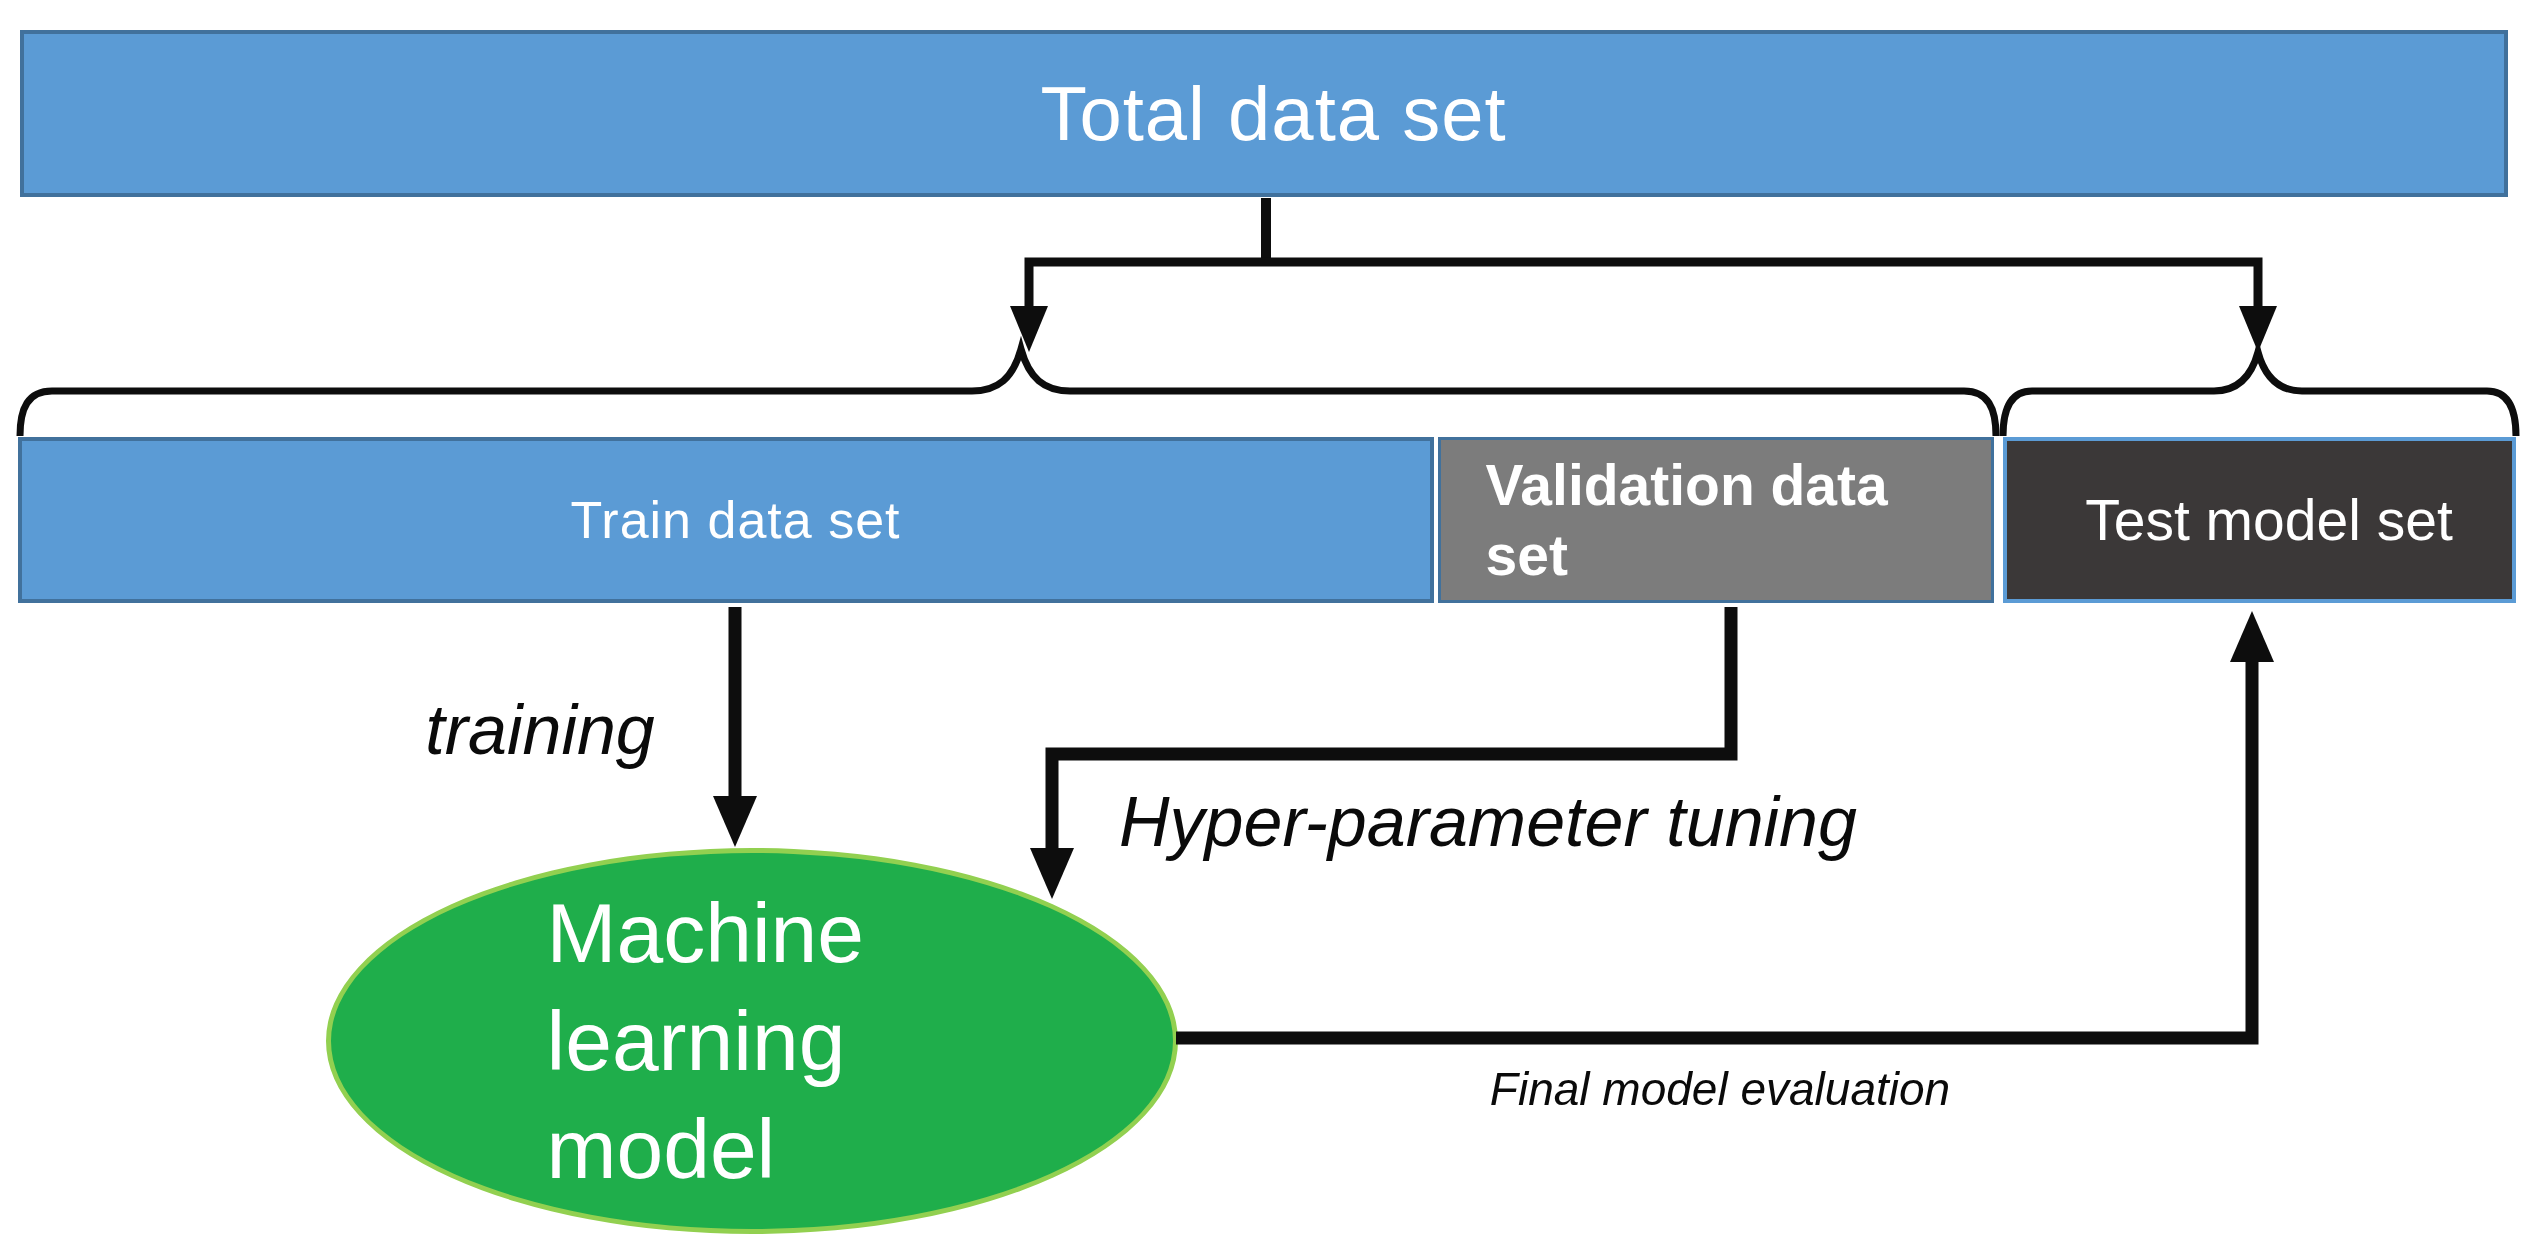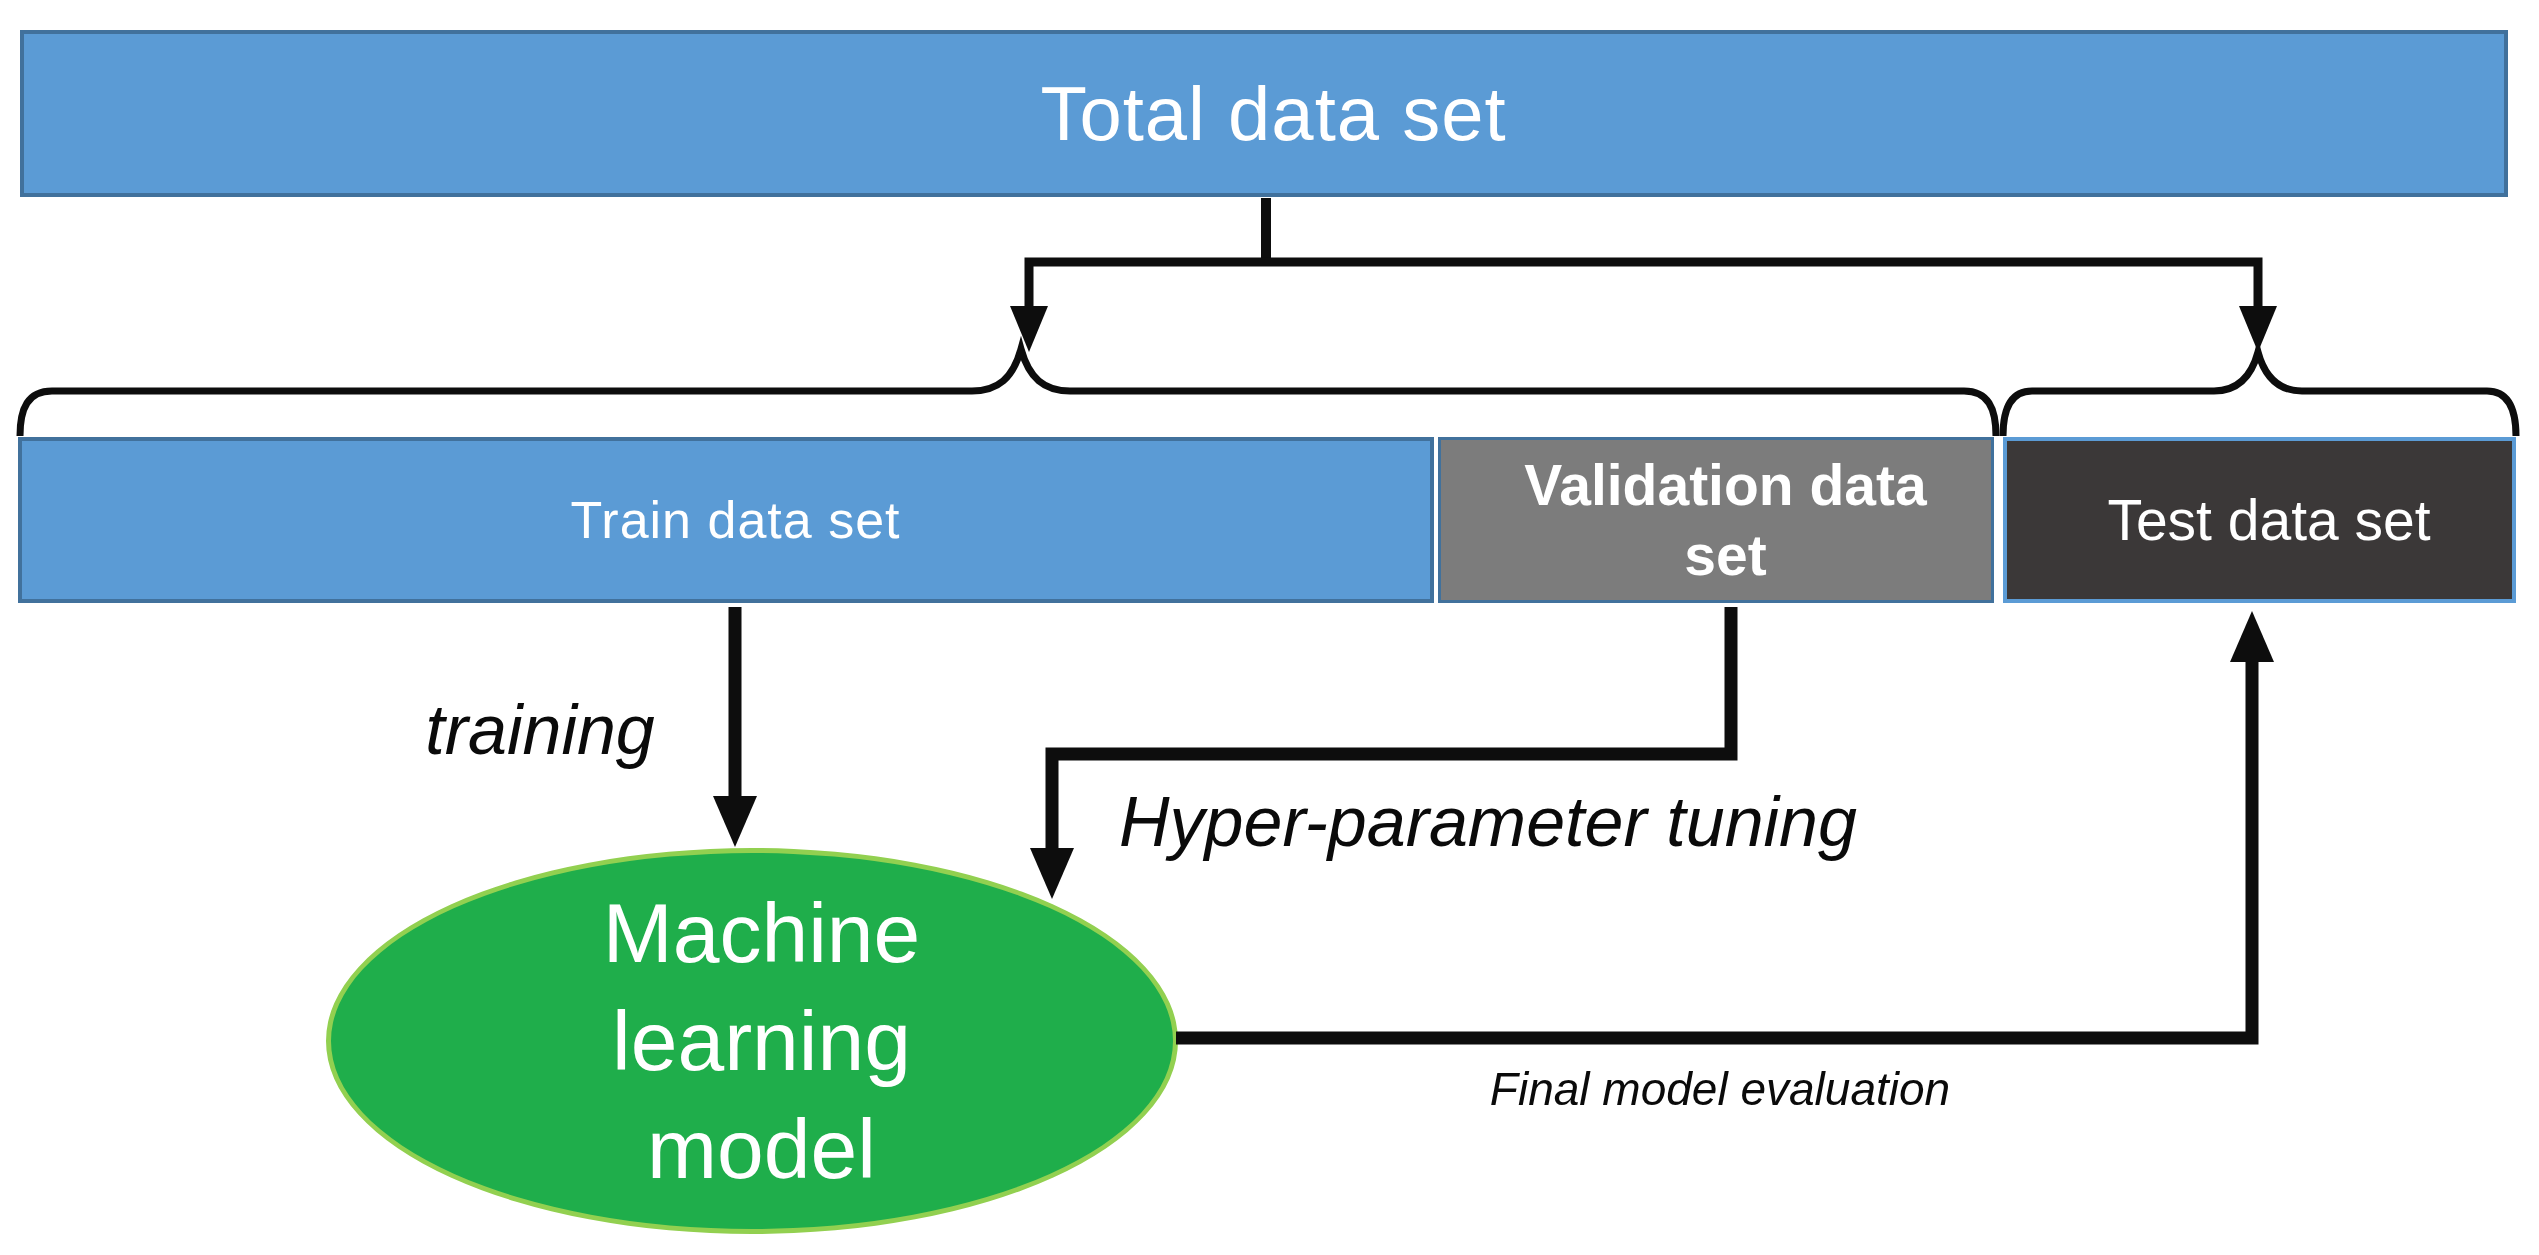--- a/index.html
+++ b/index.html
@@ -7,21 +7,21 @@
     --test-dark:#3B3838; --test-border-blue:#5B9BD5; --model-green:#1FAE4B;
     --model-green-border:#92D050; --connector-black:#0D0D0D; --label-white:#FFFFFF;
     --text-black:#0A0A0A;
   }
   html,body{margin:0;padding:0;background:#fff;}
   #canvas{
     position:relative;width:2539px;height:1255px;background:#fff;overflow:hidden;
     font-family:"Liberation Sans","DejaVu Sans",sans-serif;
   }
   .box{position:absolute;display:flex;align-items:center;justify-content:center;
-       box-sizing:border-box;text-align:center;padding-left:19px;}
+       box-sizing:border-box;text-align:left;padding-left:19px;}
   .box .lbl{color:var(--label-white);}
   #total-bar{left:20px;top:30px;width:2488px;height:167px;
     background:var(--bar-blue);border:4px solid var(--bar-blue-border);}
   #total-bar .lbl{font-size:76px;letter-spacing:1px;}
   #train-box{left:18px;top:437px;width:1416px;height:166px;
     background:var(--bar-blue);border:4px solid var(--bar-blue-border);}
   #train-box .lbl{font-size:52px;letter-spacing:1px;}
   #validation-box{left:1438px;top:437px;width:556px;height:166px;
     background:var(--validation-gray);border:3px solid var(--bar-blue-border);}
   #validation-box .lbl{font-size:57px;line-height:70px;width:480px;margin:0 auto;font-weight:bold;}
@@ -52,21 +52,21 @@
 
   <div class="box" id="train-box">
     <span class="lbl">Train data set</span>
   </div>
 
   <div class="box" id="validation-box">
     <span class="lbl">Validation data set</span>
   </div>
 
   <div class="box" id="test-box">
-    <span class="lbl">Test data set</span>
+    <span class="lbl">Test model set</span>
   </div>
 
   <div class="box" id="model-ellipse">
     <span class="lbl">Machine learning model</span>
   </div>
 
   <div class="flow-label" id="training-label">training</div>
   <div class="flow-label" id="hyper-label">Hyper-parameter tuning</div>
   <div class="flow-label" id="final-label">Final model evaluation</div>
 

